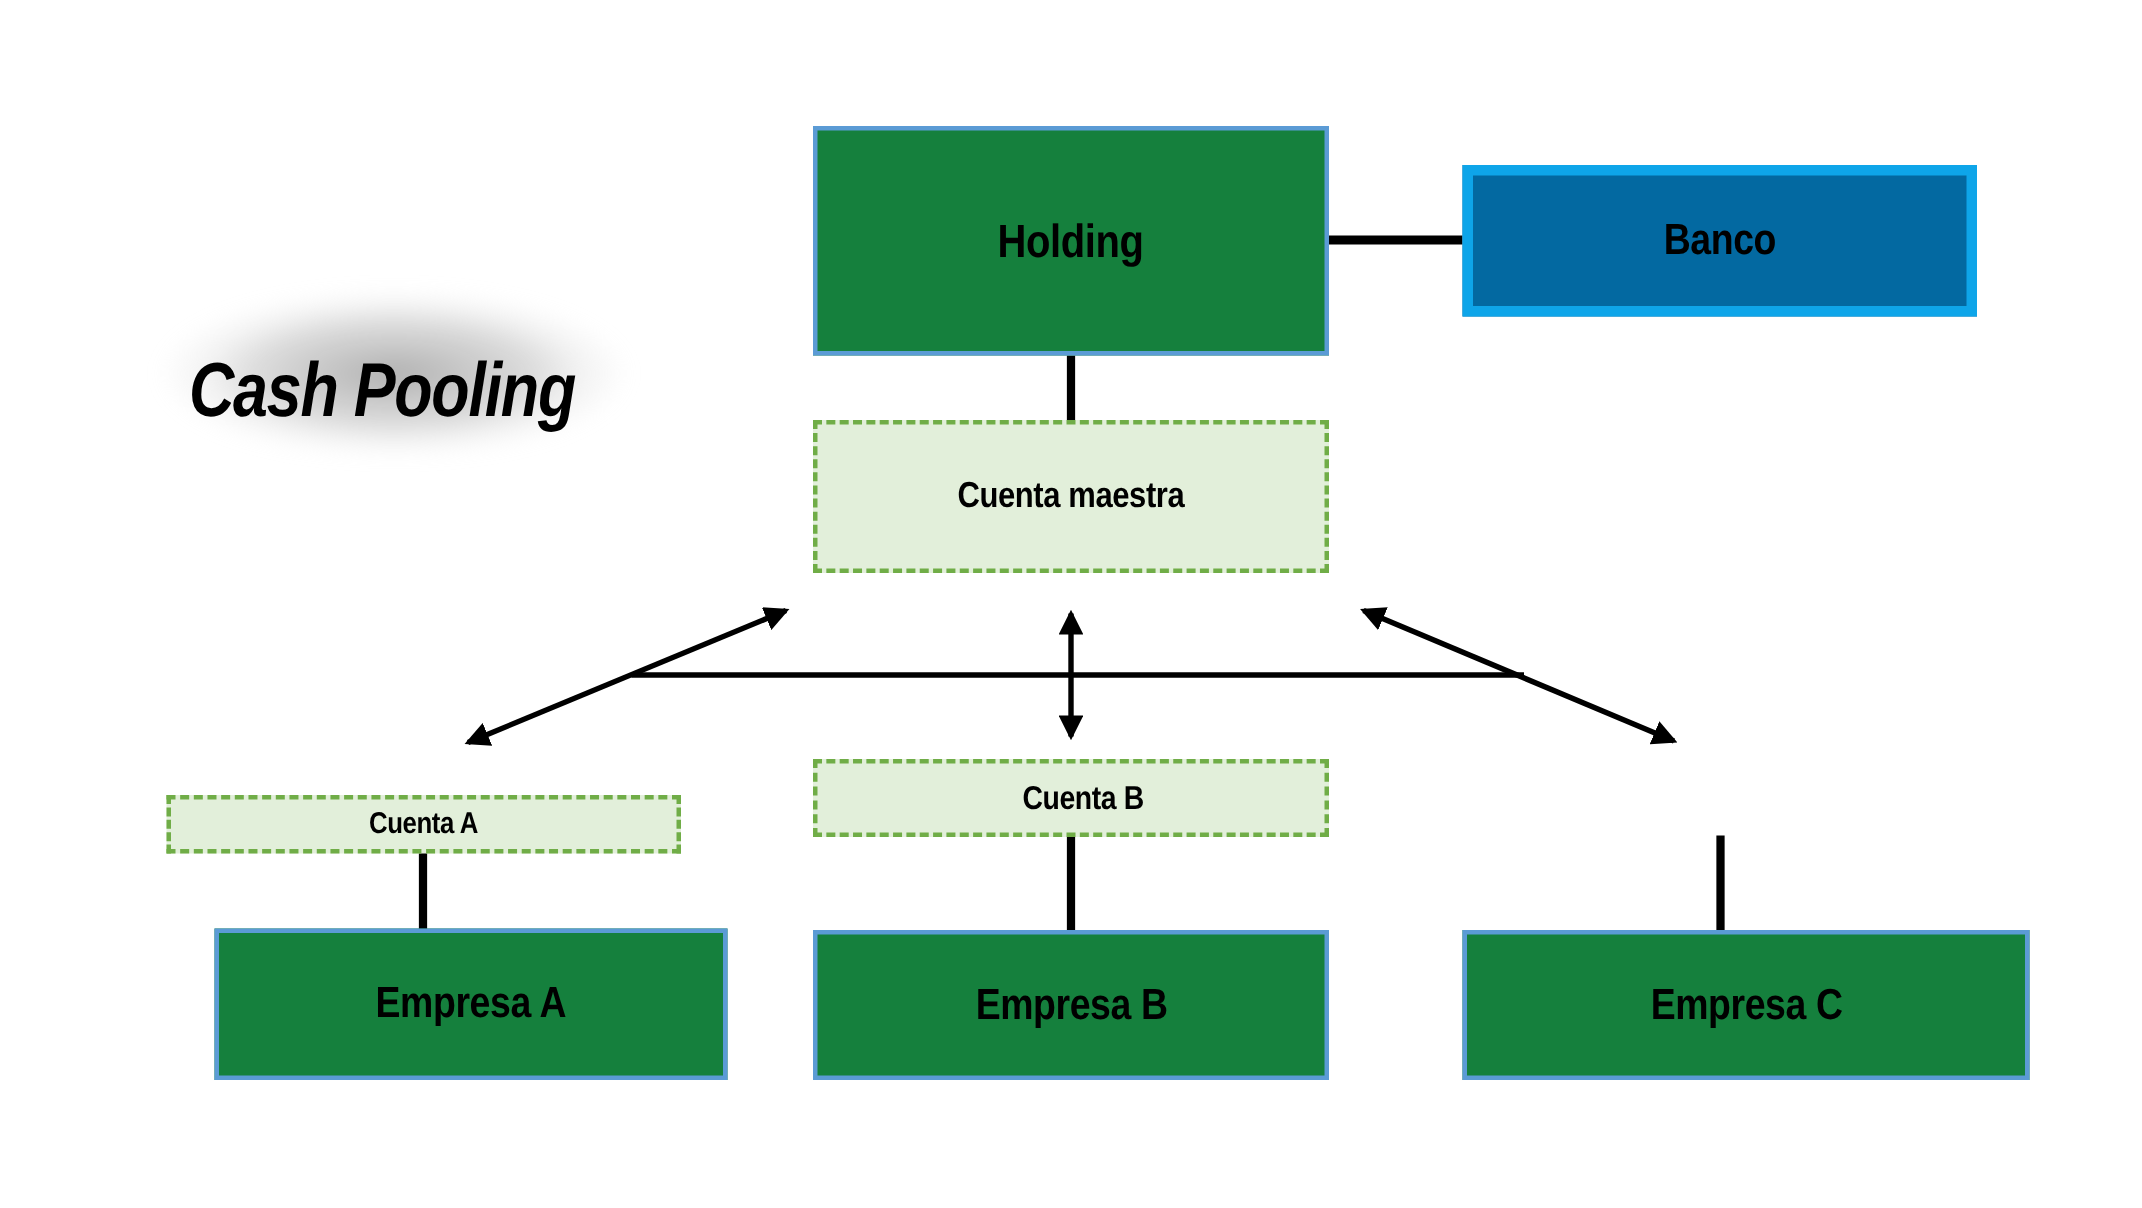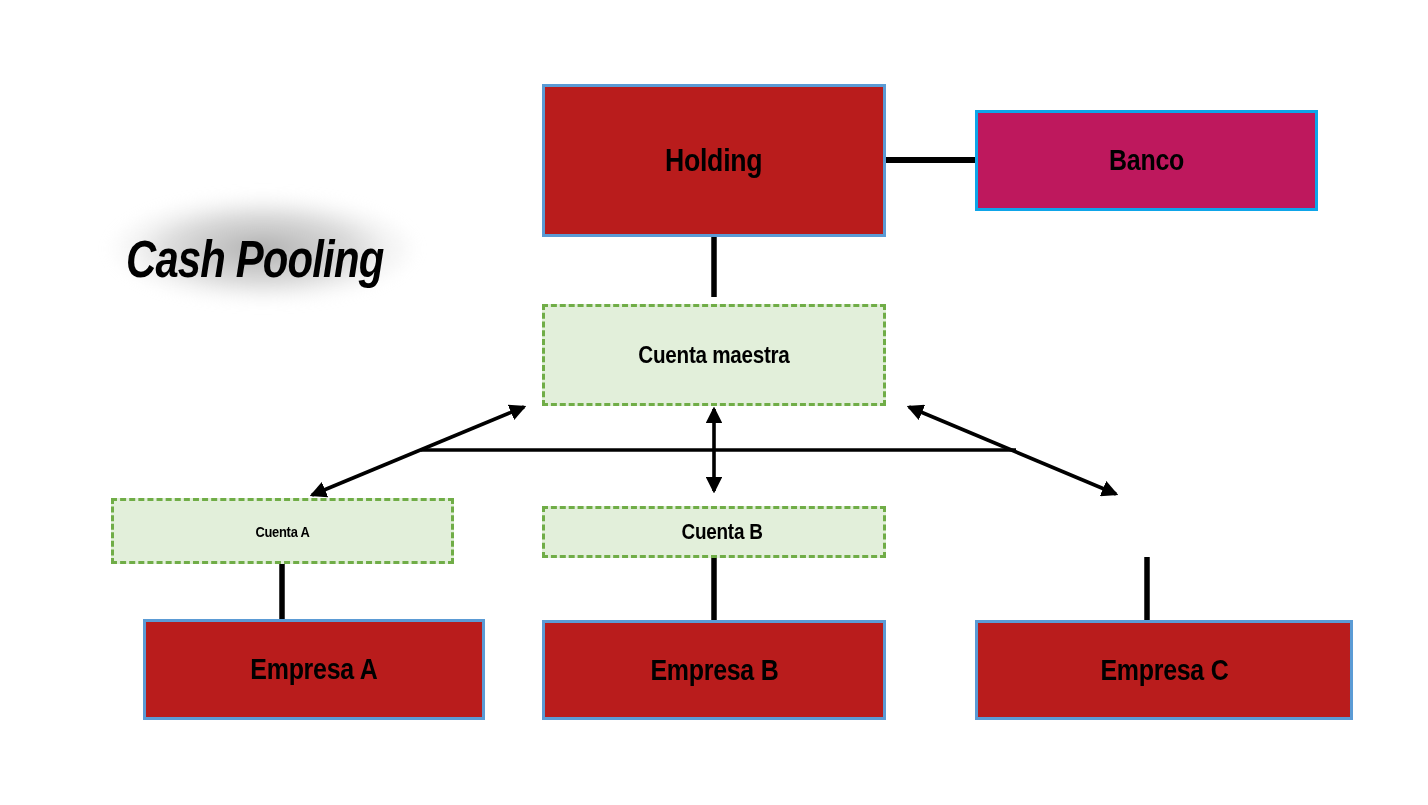--- a/index.html
+++ b/index.html
@@ -18,35 +18,35 @@
     font-weight:bold;
     text-align:center;
   }
   .node .lbl{
     display:inline-block;
     transform:scaleX(0.86);
     letter-spacing:-0.3px;
     white-space:nowrap;
   }
   .blue-box{
-    background:#b91c1c;
+    background:#15803d;
     border:3px solid #5b9bd5;
   }
   .orange-box{
-    background:#be185d;
-    border:3px solid #0ea5e9;
+    background:#0369a1;
+    border:7px solid #0ea5e9;
   }
   .green-box{
     background:#e2efda;
     border:3px dashed #70ad47;
   }
   #node-holding{left:542px;top:84px;width:344px;height:153px;font-size:31px;}
   #node-banco{left:975px;top:110px;width:343px;height:101px;font-size:29px;}
-  #node-cuenta-maestra{left:542px;top:304px;width:344px;height:102px;font-size:24px;align-items:center;}
-  #node-cuenta-a{left:111px;top:498px;width:343px;height:66px;font-size:15px;}
+  #node-cuenta-maestra{left:542px;top:280px;width:344px;height:102px;font-size:24px;align-items:center;}
+  #node-cuenta-a{left:111px;top:530px;width:343px;height:39px;font-size:20px;}
   #node-cuenta-b{left:542px;top:506px;width:344px;height:52px;font-size:22px;padding-left:17px;}
   #node-cuenta-c{left:975px;top:506px;width:344px;height:52px;font-size:22px;}
   #node-empresa-a{left:111px;top:619px;width:342px;height:101px;font-size:29px;margin-left:32px;}
   #node-empresa-b{left:542px;top:620px;width:344px;height:100px;font-size:29px;}
   #node-empresa-c{left:975px;top:620px;width:378px;height:100px;font-size:29px;}
 
   .title-glow{
     position:absolute;
     left:92px;top:186px;width:388px;height:150px;
     background:radial-gradient(ellipse 52% 48% at 44% 42%,

